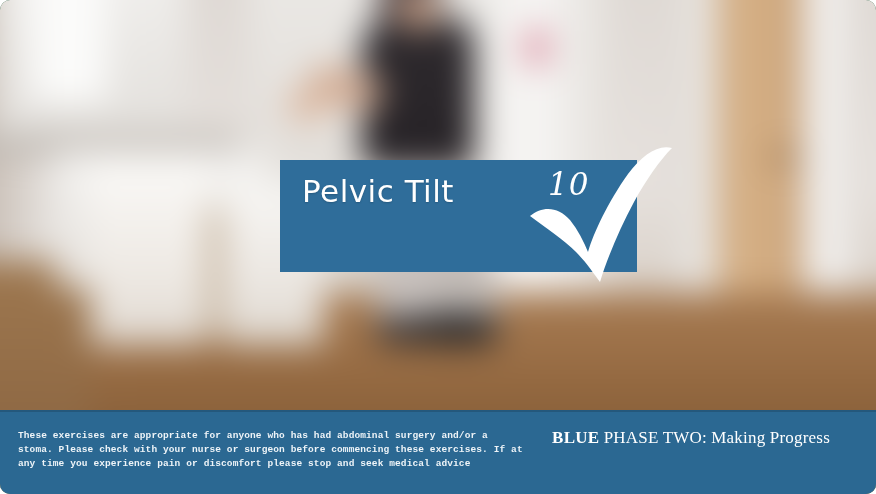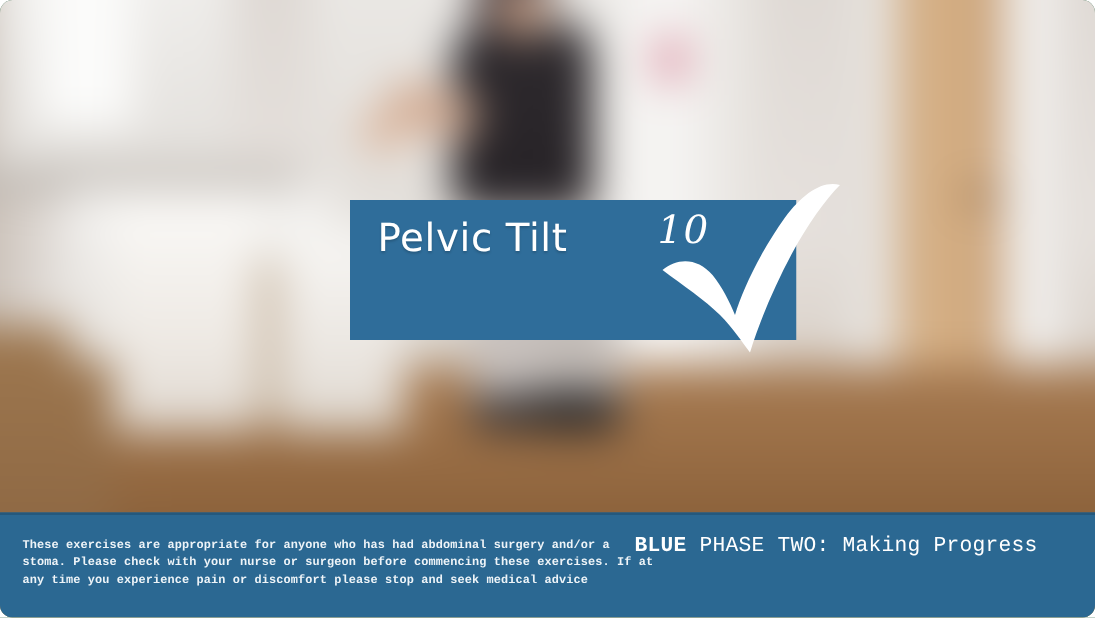--- a/index.html
+++ b/index.html
@@ -153,21 +153,21 @@
     font-size:31px;
     line-height:38px;
     letter-spacing:.5px;
     text-shadow:0 1px 2px rgba(0,0,0,.18);
   }
   .title-line1{display:block;text-align:left;padding-left:6px;}
   .title-line2{display:block;text-align:center;padding-left:34px;}
 
   .rep-count{
     position:absolute;
-    left:526px;top:166px;
+    left:548px;top:166px;
     color:#ffffff;
     font-family:"DejaVu Serif",serif;
     font-style:italic;
     font-size:31px;
     letter-spacing:1px;
   }
 
   .tick{
     position:absolute;
     left:528px;top:140px;
@@ -189,21 +189,21 @@
     font-family:Liberation Mono, monospace;
     font-size:9.5px;
     font-weight:bold;
     line-height:14px;
     letter-spacing:.1px;
   }
   .phase-label{
     position:absolute;
     right:46px;top:16px;
     color:#ffffff;
-    font-family:Liberation Mono, monospace;
+    font-family:Liberation Serif, serif;
     font-size:17px;
     letter-spacing:.2px;
     white-space:nowrap;
   }
   .phase-label .blue-word{font-weight:bold;}
 </style>
 </head>
 <body>
 
 <div class="video-frame">

